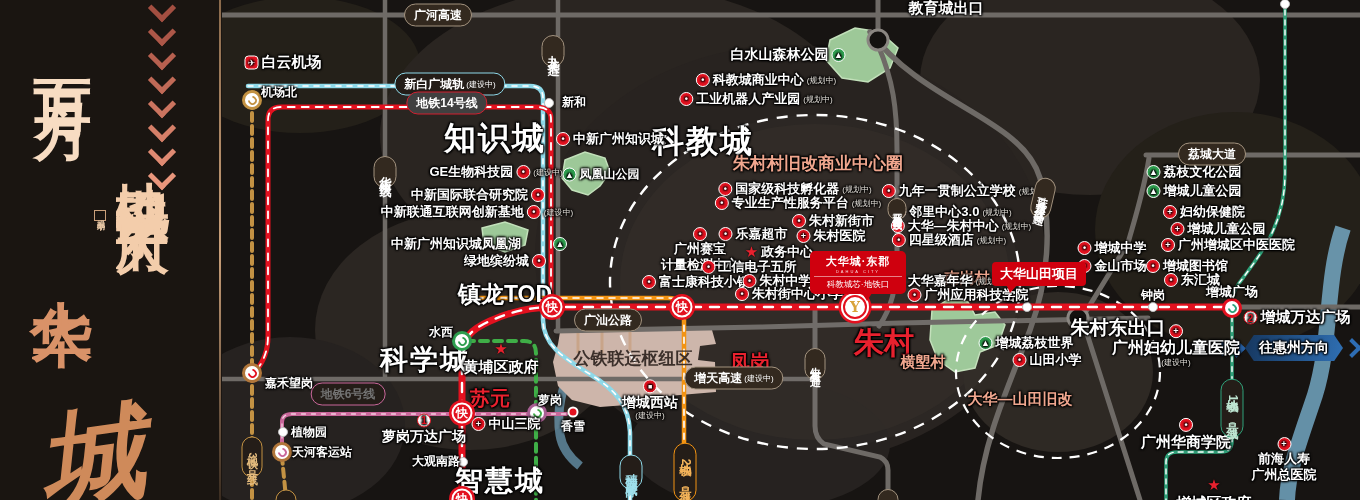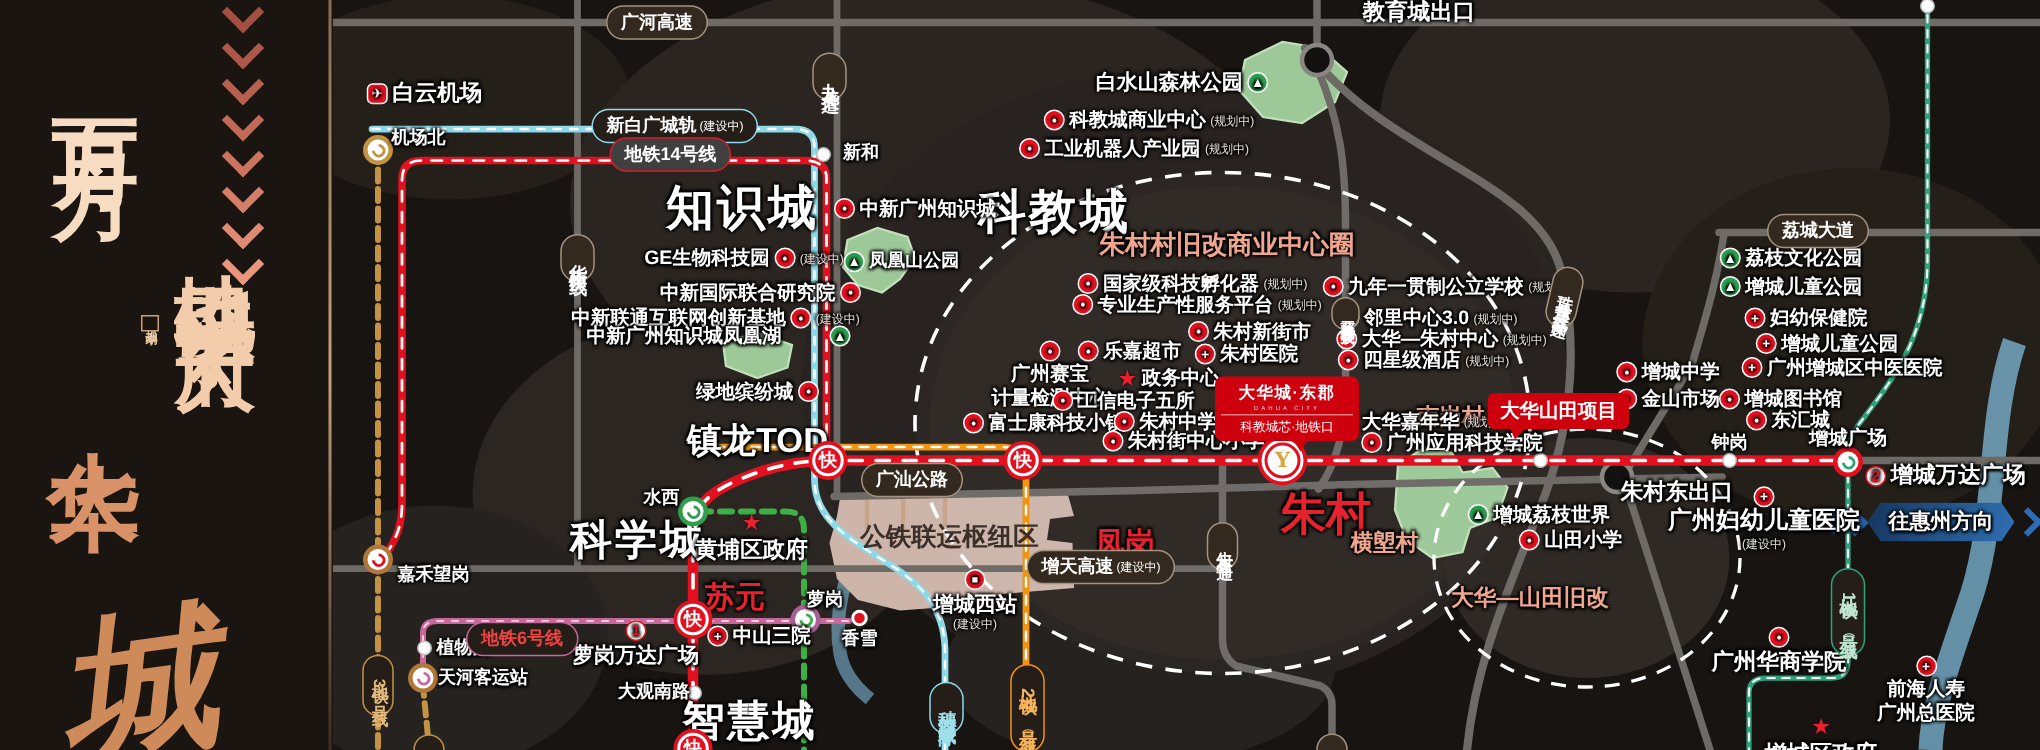--- a/index.html
+++ b/index.html
@@ -165,21 +165,21 @@
 </div>
 
 <div class="pill" style="left:438px;top:15px;">广河高速</div>
 <div class="pill v" style="left:553px;top:51px;">九龙大道</div>
 <div class="pill v" style="left:385px;top:172px;">华南快线</div>
 <div class="pill mpill" style="left:450px;top:84px;border-color:#8ed9e9;">
   <span>新白广城轨</span>
         <span class="s">(建设中)</span>
       </div>
 <div class="pill" style="left:447px;top:103px;background:#404040;border-color:#d21f2f;">地铁14号线</div>
-<div class="pill mpill" style="left:348px;top:426px;border-color:#c9679a;color:#ef4444;">地铁6号线</div>
+<div class="pill mpill" style="left:348px;top:394px;border-color:#c9679a;color:#737373;">地铁6号线</div>
 <div class="pill v mpill" style="left:252px;top:457px;border-color:#c39243;color:#e4bb7d;font-size:11px;">地铁3号线</div>
 <div class="pill v mpill" style="left:286px;top:510px;border-color:#c39243;color:#e4bb7d;font-size:11px;">地铁3号线</div>
 <div class="pill v mpill" style="left:631px;top:472px;border-color:#8ed9e9;color:#9fe0ec;">穗莞深城际</div>
 <div class="pill v mpill" style="left:685px;top:472px;border-color:#f29312;color:#f5b45a;">
   <span>地铁27号线</span>
         <span class="s">(建设中)</span>
       </div>
 <div class="pill" style="left:608px;top:320px;">广汕公路</div>
 <div class="pill" style="left:734px;top:378px;">
   <span>增天高速</span>
@@ -257,30 +257,30 @@
 <div class="badge" style="left:992px;top:262px;padding:3px 8px;font-size:13px;font-weight:bold;border-radius:4px;">
   <span>大华山田项目</span>
   <div style="position:absolute;left:14px;bottom:-7px;width:0;height:0;border-left:4px solid transparent;border-right:8px solid transparent;border-top:9px solid #cf000e;"></div>
 </div>
 
 <div class="lb" style="left:496px;top:172px;">
         <span>GE生物科技园</span>
         <span class="ic">•</span>
         <span class="s">(建设中)</span>
       </div>
-<div class="lb" style="left:507px;top:195px;">
+<div class="lb" style="left:478px;top:195px;">
         <span>中新国际联合研究院</span>
         <span class="ic">•</span>
       </div>
 <div class="lb" style="left:477px;top:212px;">
         <span>中新联通互联网创新基地</span>
         <span class="ic">•</span>
         <span class="s">(建设中)</span>
       </div>
-<div class="lb" style="left:479px;top:224px;gap:32px;">
+<div class="lb" style="left:479px;top:244px;gap:32px;">
         <span>中新广州知识城凤凰湖</span>
         <span class="ic g">▲</span>
       </div>
 <div class="lb" style="left:505px;top:261px;">
         <span>绿地缤纷城</span>
         <span class="ic">•</span>
       </div>
 <div class="lb" style="left:610px;top:139px;">
         <span class="ic">•</span>
         <span>中新广州知识城</span>
@@ -412,21 +412,21 @@
         <span>增城图书馆</span>
       </div>
 <div class="lb" style="left:1192px;top:280px;">
         <span class="ic">•</span>
         <span>东汇城</span>
       </div>
 <div class="lb" style="left:1297px;top:317px;font-size:15px;">
         <span class="ic wd">2</span>
         <span>增城万达广场</span>
       </div>
-<div class="lb" style="left:1118px;top:328px;font-size:15px;">
+<div class="lb" style="left:1118px;top:328px;font-size:19px;">
         <span>朱村东出口</span>
       </div>
 <div class="lb col" style="left:1176px;top:346px;font-size:16px;">
         <span class="ic">+</span>
         <span>广州妇幼儿童医院</span>
         <span class="s">(建设中)</span>
       </div>
 <div class="lb" style="left:1026px;top:343px;">
         <span class="ic g">▲</span>
         <span>增城荔枝世界</span>

